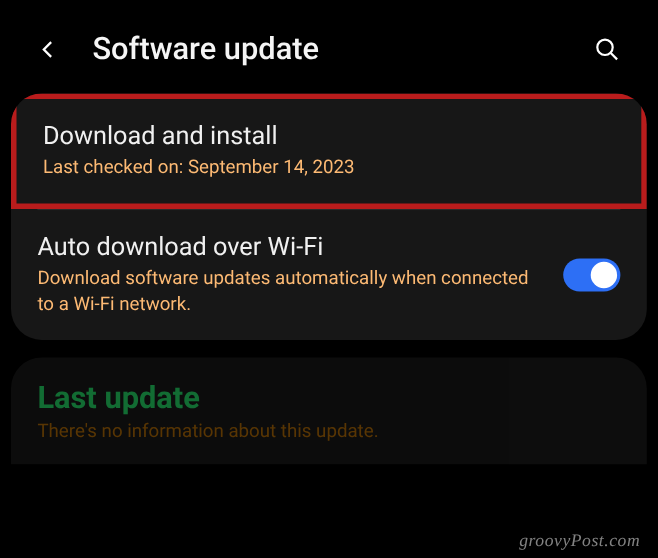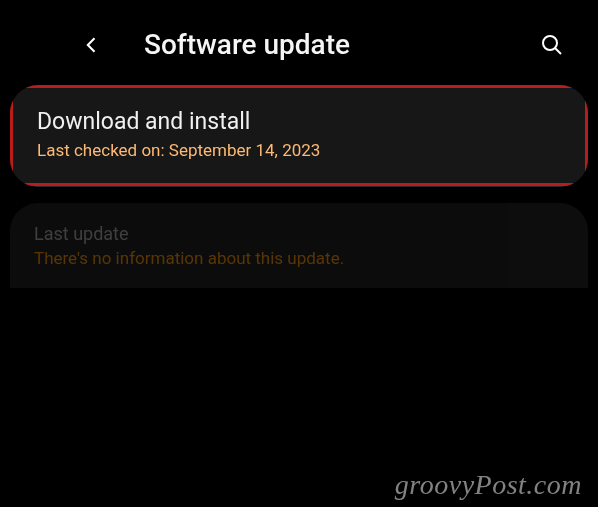--- a/index.html
+++ b/index.html
@@ -13,22 +13,21 @@
       background: #000000;
       font-family: -apple-system, BlinkMacSystemFont, 'Segoe UI', Roboto, sans-serif;
       color: #ffffff;
       overflow: hidden;
       position: relative;
     }
     .header {
       display: flex;
       align-items: center;
       padding: 28px 24px 24px 32px;
-      gap: 40px;
-      margin-left: 48px;
+      gap: 28px;
     }
     .back-icon {
       width: 24px;
       height: 24px;
       display: flex;
       align-items: center;
       justify-content: center;
       cursor: pointer;
     }
     .back-icon svg {
@@ -70,21 +69,21 @@
       margin-bottom: 16px;
     }
     .list-item {
       padding: 20px 24px;
       cursor: pointer;
       display: flex;
       align-items: center;
       justify-content: space-between;
     }
     .list-item.highlighted {
-      border: 3px solid #b91c1c;
+      border: 5px solid #b91c1c;
       border-radius: 0;
     }
     .item-text {
       flex: 1;
     }
     .item-title {
       font-size: 23px;
       font-weight: 400;
       color: #f0f0f0;
       margin-bottom: 4px;
@@ -119,36 +118,36 @@
       top: 3px;
       right: 3px;
     }
     .faded-card {
       background: #171717;
       border-radius: 28px 28px 0 0;
       padding: 20px 24px;
       opacity: 0.55;
     }
     .faded-title {
-      font-size: 18px;
-      font-weight: 400;
-      color: #737373;
+      font-size: 28px;
+      font-weight: 700;
+      color: #22c55e;
       margin-bottom: 4px;
     }
     .faded-subtitle {
       font-size: 17px;
       color: #a16207;
     }
     .watermark {
       position: absolute;
       bottom: 6px;
       right: 16px;
       font-family: Georgia, 'Times New Roman', serif;
       font-style: italic;
-      font-size: 28px;
+      font-size: 16px;
       color: rgba(200, 200, 200, 0.65);
       letter-spacing: 0.5px;
     }
   </style>
 </head>
 <body>
 
 <div class="header">
   <div class="back-icon">
     <svg viewBox="0 0 24 24">
@@ -166,20 +165,27 @@
 
 <div class="content">
   <div class="card">
     <div class="list-item highlighted">
       <div class="item-text">
         <div class="item-title">Download and install</div>
         <div class="item-subtitle">Last checked on: September 14, 2023</div>
       </div>
     </div>
     <div class="divider"></div>
+    <div class="list-item">
+      <div class="item-text">
+        <div class="item-title">Auto download over Wi-Fi</div>
+        <div class="item-subtitle">Download software updates automatically when connected to a Wi-Fi network.</div>
+      </div>
+      <div class="toggle"></div>
+    </div>
   </div>
 
   <div class="faded-card">
     <div class="faded-title">Last update</div>
     <div class="faded-subtitle">There's no information about this update.</div>
   </div>
 </div>
 
 <div class="watermark">groovyPost.com</div>
 

